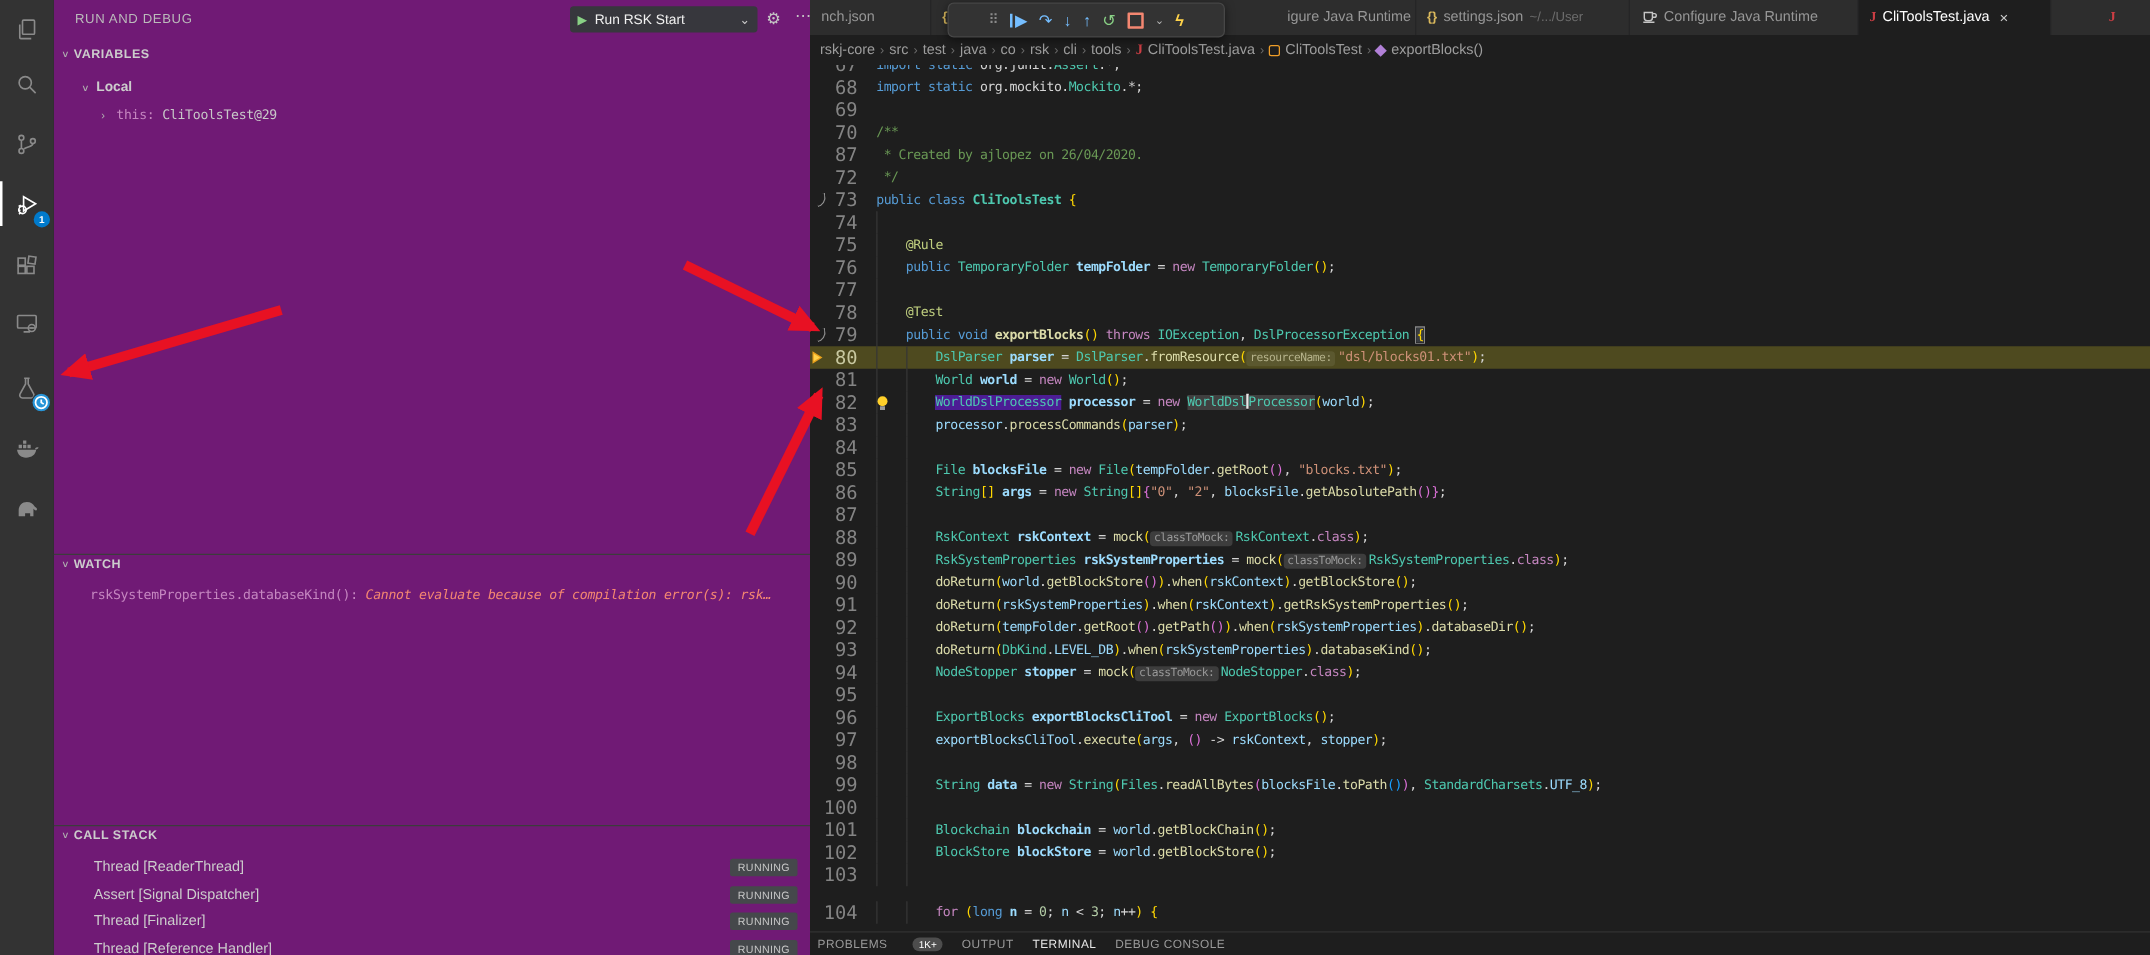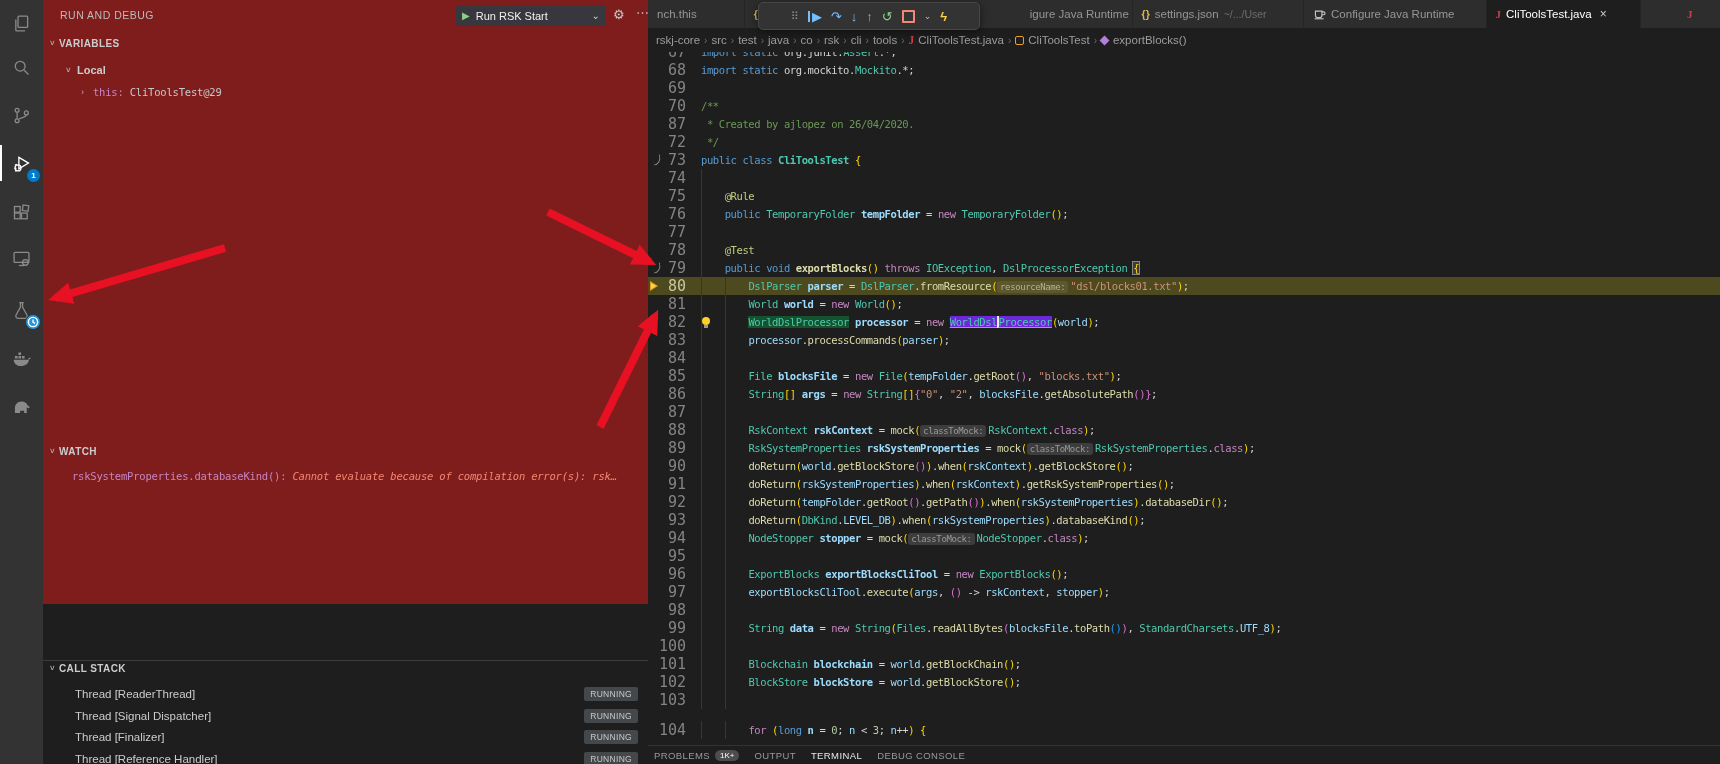--- a/index.html
+++ b/index.html
@@ -9,21 +9,21 @@
   .abar{position:absolute;left:0;top:0;width:43px;height:764px;background:#333333;z-index:10;}
   .aicon{position:absolute;left:0;width:43px;height:36px;display:flex;align-items:center;justify-content:center;color:#8a8a8a;cursor:pointer;}
   .aicon svg{width:21px;height:21px;stroke:currentColor;fill:none;stroke-width:1.5;}
   .aicon svg .fill{fill:currentColor;stroke:none;}
   .aicon.active{color:#ffffff;box-shadow:inset 2px 0 0 #ffffff;}
   .abadge{position:absolute;right:3px;bottom:-1px;min-width:13px;height:13px;border-radius:8px;background:#007acc;color:#fff;
           font-size:8px;line-height:13px;text-align:center;font-weight:bold;}
   .clockbadge{position:absolute;right:2px;bottom:-2px;width:14px;height:14px;border-radius:50%;background:#2795d8;border:1px solid #333;}
   .clockbadge svg{width:14px;height:14px;stroke:#fff;stroke-width:1.4;fill:none;}
   
-  .sidebar{position:absolute;left:43px;top:0;width:605px;height:604px;background:#7f1d1d;z-index:9;}
+  .sidebar{position:absolute;left:43px;top:0;width:605px;height:764px;background:#701a75;z-index:9;}
   .sb-title{position:absolute;left:17px;top:9px;font-size:10.5px;letter-spacing:.5px;color:#bbbbbb;}
   .runbtn{position:absolute;left:413px;top:5px;width:150px;height:21px;background:#37373d;border-radius:3px;
           display:flex;align-items:center;padding:0 6px;box-sizing:border-box;cursor:pointer;}
   .runbtn .play{color:#89d185;font-size:10px;margin-right:6px;}
   .runbtn .lbl{color:#f0f0f0;font-size:11px;flex:1;}
   .runbtn .chev{color:#cccccc;font-size:10px;margin-left:6px;}
   .sb-gear{position:absolute;left:570px;top:7px;color:#c5c5c5;font-size:13px;cursor:pointer;}
   .sb-more{position:absolute;left:593px;top:5px;color:#c5c5c5;font-size:13px;cursor:pointer;}
   .sechdr{position:absolute;left:0;width:605px;height:18px;font-size:10px;font-weight:bold;letter-spacing:.4px;color:#cccccc;}
   .sechdr .tw{position:absolute;font-weight:normal;color:#b0b0b0;font-size:9px;}
@@ -79,36 +79,36 @@
   .row.cur{background:#4e4a1f;}
   .row.cur .num{color:#c8c8a0;}
   .row.dim{background:#2f3336;margin-top:29px;}
   .guide{position:absolute;top:0;height:18px;width:1px;background:#363636;}
   .kw{color:#569cd6;}.ct{color:#c586c0;}.ty{color:#4ec9b0;}.tyb{color:#4ec9b0;font-weight:bold;}
   .fn{color:#dcdcaa;}.fnb{color:#dcdcaa;font-weight:bold;}.va{color:#9cdcfe;}.vb{color:#9cdcfe;font-weight:bold;}
   .st{color:#ce9178;}.cm{color:#6a9955;}.nu{color:#b5cea8;}.pn{color:#d4d4d4;}
   .br{color:#ffd700;}.b2{color:#da70d6;}.b3{color:#179fff;}.an{color:#bfce7f;}
   .hint{background:#3d3d3d;color:#999999;border-radius:3px;font-size:9px;padding:1px 3px;margin-right:2px;}
   .row.cur .hint{background:#5b582f;color:#b5b28a;}
-  .tyh{color:#4ec9b0;background:#14532d;}
-  .occ{color:#4ec9b0;background:#6d28d9;text-decoration:underline;}
+  .tyh{color:#4ec9b0;background:#4c1d95;}
+  .occ{color:#4ec9b0;background:#404040;}
   .brm{color:#ffd700;background:#3a3d41;box-shadow:0 0 0 1px #888;}
   .cr{display:inline-block;width:1.5px;height:12px;background:#e8e8e8;vertical-align:-2px;}
   .dec-arc{position:absolute;left:5px;top:4px;width:7px;height:9px;border-right:1.6px solid #8f8f8f;border-bottom:1.6px solid #8f8f8f;
            border-radius:0 0 8px 0;transform:rotate(-12deg);}
   .dec-step{position:absolute;left:2px;top:4px;width:0;height:0;border-top:5px solid transparent;border-bottom:5px solid transparent;
             border-left:8px solid #e8a11c;}
   .dec-step:after{content:"";position:absolute;left:-7px;top:-3px;border-top:3px solid transparent;border-bottom:3px solid transparent;
             border-left:5px solid #ffd34a;}
   .dec-bulb{position:absolute;left:54px;top:4px;width:8px;height:8px;border-radius:50%;background:#ffd02a;}
   .dec-bulb:after{content:"";position:absolute;left:2px;top:8px;width:4px;height:3px;background:#9a9a9a;}
   
   .panel{position:absolute;left:0;top:745px;width:1072px;height:19px;background:#1e1e1e;border-top:1px solid #323232;
          display:flex;align-items:flex-start;padding:4px 0 0 6px;box-sizing:border-box;gap:15px;z-index:25;}
-  .ptab{font-size:9.5px;letter-spacing:.4px;color:#9a9a9a;cursor:pointer;display:flex;align-items:center;gap:5px;}
+  .ptab{font-size:9.5px;letter-spacing:.4px;color:#9a9a9a;cursor:pointer;display:flex;align-items:center;gap:20px;}
   .ptab.active{color:#e7e7e7;}
   .pbadge{background:#4d4d4d;color:#ffffff;font-size:8px;padding:1px 5px;border-radius:8px;letter-spacing:0;}
   
   #arrows{position:absolute;left:0;top:0;width:1720px;height:764px;z-index:40;pointer-events:none;}
 </style>
 </head>
 <body>
 
 <div id="app">
 
@@ -216,21 +216,21 @@
     <div class="sechdr" style="top:663px;">
       <span class="tw" style="left:6px;"><span class="twv">∨</span></span>
       <span style="position:absolute;left:16px;">CALL STACK</span>
     </div>
     <div id="threads">
         <div class="sbrow" style="top: 685px;">
           <span style="position: absolute; left: 32px;">Thread [ReaderThread]</span>
           <span class="runbadge">RUNNING</span>
         </div>
         <div class="sbrow" style="top: 706.5px;">
-          <span style="position: absolute; left: 32px;">Thread [Signal Dispatcher]</span>
+          <span style="position: absolute; left: 32px;">Assert [Signal Dispatcher]</span>
           <span class="runbadge">RUNNING</span>
         </div>
         <div class="sbrow" style="top: 728px;">
           <span style="position: absolute; left: 32px;">Thread [Finalizer]</span>
           <span class="runbadge">RUNNING</span>
         </div>
         <div class="sbrow" style="top: 749.5px;">
           <span style="position: absolute; left: 32px;">Thread [Reference Handler]</span>
           <span class="runbadge">RUNNING</span>
         </div>
@@ -454,21 +454,21 @@
         <div class="row dim" style="top: 727px;">
           <span class="guide" style="left: 53px;"></span>
           <span class="guide" style="left: 77px;"></span>
           <span class="guide" style="left: 101px;"></span>
           <span class="num">105</span>
           <span class="txt"><span class="pn">            </span><span class="ty">Block </span><span class="vb">block</span><span class="pn"> = </span><span class="va">blockchain</span><span class="pn">.</span><span class="fn">getBlockByNumber</span><span class="br">(</span><span class="va">n</span><span class="br">)</span><span class="pn">;</span></span>
         </div>
       </div>
     <div class="tabbar" id="tabbar">
         <div class="tab t1">
-          <span>nch.this</span>
+          <span>nch.json</span>
         </div>
         <div class="tab t2">
           <span class="ticon ic-braces">{}</span>
           <span class="farlabel">igure Java Runtime</span>
         </div>
         <div class="tab t3">
           <span class="ticon ic-braces">{}</span>
           <span>settings.json</span>
           <span class="dim">~/.../User</span>
         </div>

